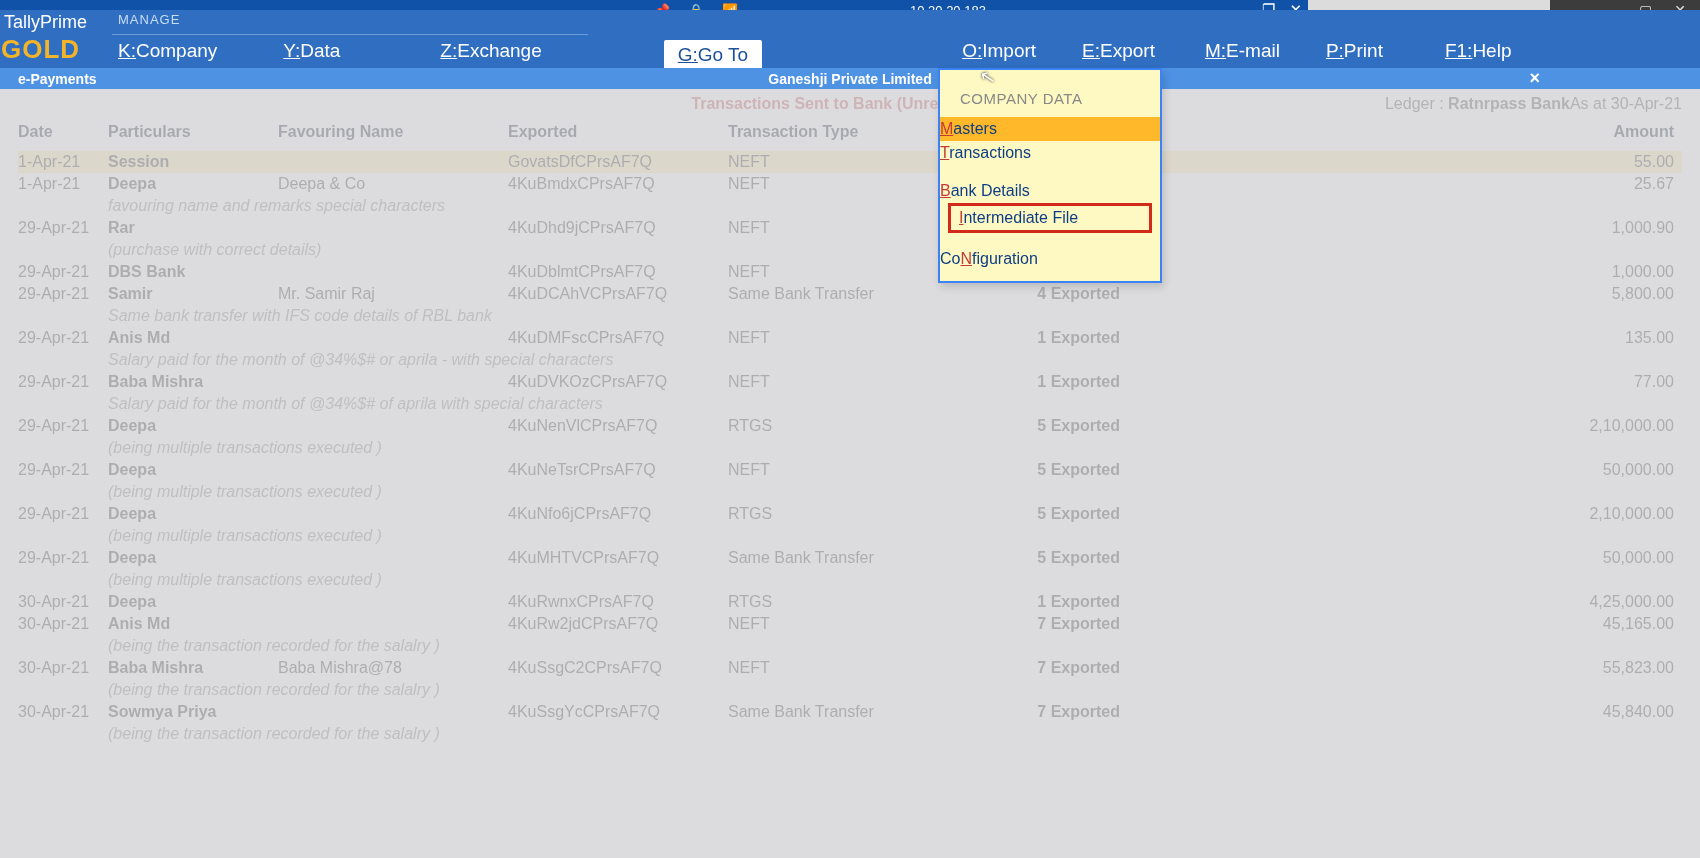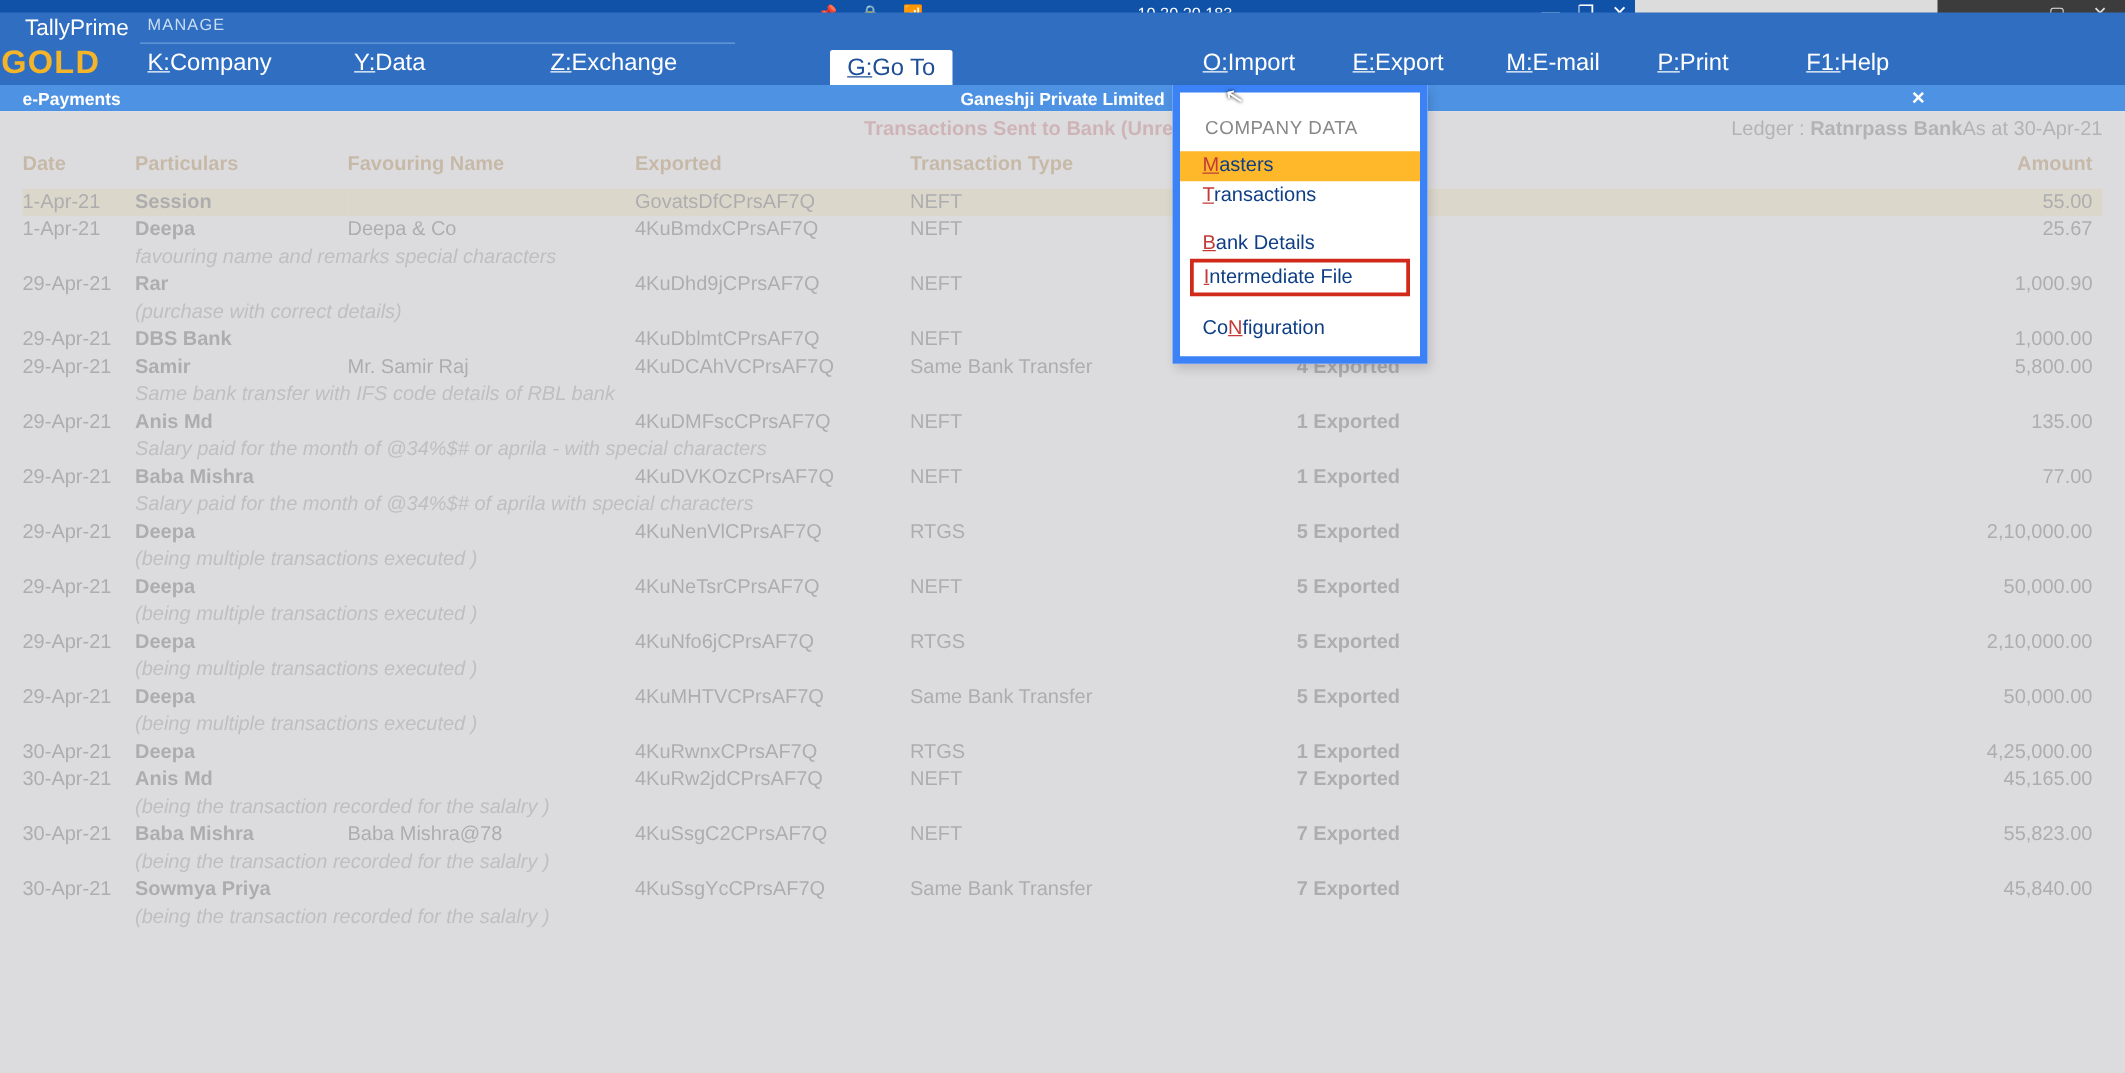--- a/index.html
+++ b/index.html
@@ -22,21 +22,21 @@
   .tally-titlebar .icons { display: flex; gap: 18px; margin-left: 654px; }
   .tally-titlebar .ip { position: absolute; left: 910px; }
   .tally-titlebar .winbtns { position: absolute; right: 6px; display: flex; gap: 14px; font-size: 15px; }
 
   
   .brand-row {
     position: absolute; top: 10px; left: 0; right: 0; height: 58px;
     background: #2f6ec0;
     color: #fff;
   }
-  .brand-name1 { position: absolute; left: 20px; top: 2px; font-size: 18px; font-weight: 500; }
+  .brand-name1 { position: absolute; left: 4px; top: 2px; font-size: 18px; font-weight: 500; }
   .brand-name2 { position: absolute; left: 1px; top: 24px; font-size: 26px; font-weight: 700; color: #f3b42a; letter-spacing: 1px; }
 
   .manage-label { position: absolute; left: 118px; top: 2px; font-size: 13px; letter-spacing: 1px; color: #c9ddf5; }
   .menu-underline { position: absolute; top: 24px; left: 112px; width: 476px; border-top: 1px solid #6b9ed9; }
 
   .menu-row { position: absolute; top: 30px; left: 0; right: 0; height: 32px; display: flex; align-items: flex-start; }
   .menu-item { color: #fff; font-size: 19px; cursor: pointer; white-space: nowrap; }
   .menu-item .hot { text-decoration: underline; }
   .menu-item.boxed { background: #fff; color: #1e4f97; padding: 4px 14px; border-radius: 2px; }
   .menu-item.boxed .hot { color: #1e4f97; }
@@ -62,34 +62,34 @@
   .overlay-dim {
     position: absolute; top: 89px; left: 0; right: 0; bottom: 0;
     background: rgba(210,210,214,0.78);
     pointer-events: none;
   }
 
   .report-title-row { display: flex; justify-content: flex-end; color: #444; margin-bottom: 6px; }
   .report-center-title { position: absolute; left: 50%; transform: translateX(-50%); color: #c04848; font-weight: 600; }
 
   table.tx { width: 100%; border-collapse: collapse; font-size: 16px; color: #2a2a2a; }
-  table.tx th { text-align: left; font-weight: 600; padding: 4px 8px 10px 0; color: #a16207; }
+  table.tx th { text-align: left; font-weight: 600; padding: 4px 8px 10px 0; color: #0f172a; }
   table.tx th.r, table.tx td.r { text-align: right; }
   table.tx td { padding: 2px 8px 2px 0; vertical-align: top; }
   .note-row td { font-style: italic; color: #7a7a7a; padding-bottom: 10px; }
   .row-hl { background: #ffe9a6; }
 
   
   .dropdown {
-    position: absolute; top: 68px; left: 938px; width: 204px;
-    background: #ffffff; border: 6px solid #3b82f6; box-shadow: 2px 4px 8px rgba(0,0,0,0.15);
+    position: absolute; top: 68px; left: 938px; width: 224px;
+    background: #fef9c3; border: 2px solid #3b82f6; box-shadow: 2px 4px 8px rgba(0,0,0,0.15);
     z-index: 50; font-size: 16px;
   }
   .dropdown .hdr { color: #888; padding: 20px 10px 10px 20px; font-size: 15px; letter-spacing: .5px; }
-  .dropdown .item { padding: 3px 10px 3px 18px; cursor: pointer; color: #0e3e85; }
+  .dropdown .item { padding: 3px 10px 3px 0; cursor: pointer; color: #0e3e85; }
   .dropdown .item.sel { background: #ffb829; color: #0e3e85; }
   .dropdown .item .ul { color: #c43a3a; text-decoration: underline; }
   .dropdown .group-gap { height: 14px; }
   .dropdown .item.boxed { border: 3px solid #d1291a; margin: 0 8px; padding: 3px 8px; }
 
   .cursor {
     position: absolute; top: 66px; left: 980px; z-index: 60;
     font-size: 18px; color: #fff; text-shadow: 0 0 3px #000;
     transform: rotate(-12deg);
     pointer-events: none;

